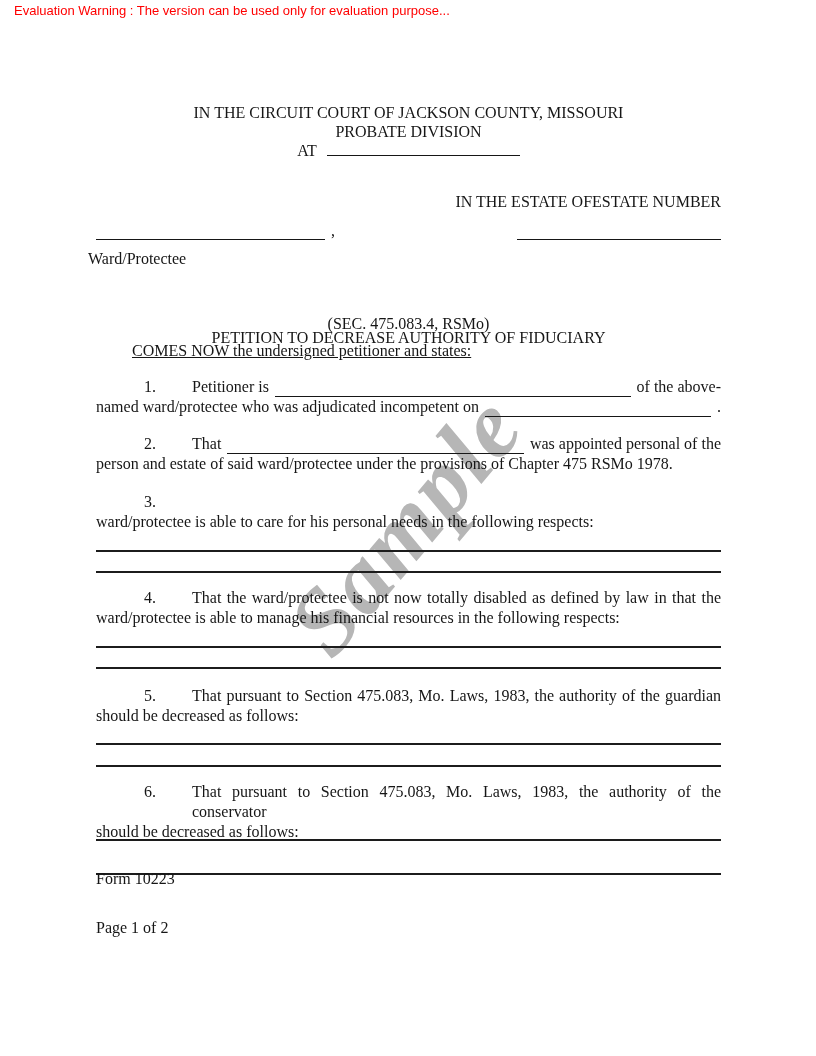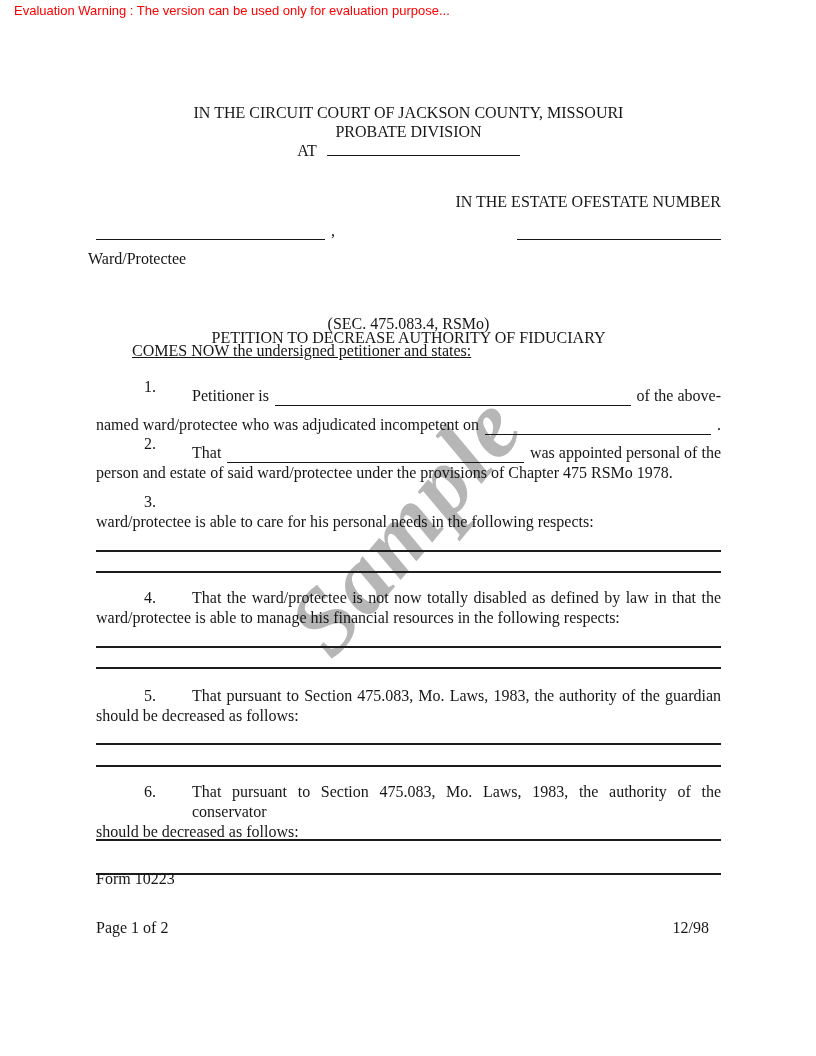--- a/index.html
+++ b/index.html
@@ -44,21 +44,21 @@
   .doc-subtitle { position:absolute; left:96px; top:314px; width:625px; text-align:center; line-height:19px; z-index:1; }
 
   .intro { position:absolute; left:84px; top:341px; width:625px; padding-left:48px; line-height:20px; z-index:1;text-decoration:underline; }
 
   .para { position:absolute; left:96px; width:625px; z-index:1; }
   .p1 { top:377px; } .p2 { top:434px; } .p3 { top:492px; }
   .p4 { top:588px; } .p5 { top:686px; } .p6 { top:782px; }
   .pline { display:flex; line-height:20px; }
   .pline2 { line-height:20px; }
   .num { flex:0 0 48px; margin-left:48px; }
-  .nowrap { white-space:nowrap;margin-top:9px; }
+  .nowrap { white-space:nowrap; }
   .fill { flex:1 1 auto; margin:0 6px; border-bottom:1px solid #161616; height:18px; align-self:flex-end; }
   .jtext { flex:1; text-align:justify; text-align-last:justify; }
 
   .rule { position:absolute; left:96px; width:625px; height:0; border-top:2px solid #1c1c1c; z-index:1; }
   .ra1 { top:550px; } .ra2 { top:571px; }
   .rb1 { top:646px; } .rb2 { top:667px; }
   .rc1 { top:743px; } .rc2 { top:765px; }
   .rd1 { top:839px; } .rd2 { top:873px; }
 
   .footer-form { position:absolute; left:96px; top:869px; line-height:19px; z-index:1; }
@@ -160,15 +160,14 @@
       <span class="num">6.</span>
       <span class="jtext">That pursuant to Section 475.083, Mo. Laws, 1983, the authority of the conservator</span>
     </div>
     <div class="pline2">should be decreased as follows:</div>
   </div>
   <div class="rule rd1"></div>
   <div class="rule rd2"></div>
 
   <div class="footer-form">Form 10223</div>
   <div class="footer-page">Page 1 of 2</div>
-  <div class="footer-date">12/98</div>
 
 </div>
 
 </body></html>

